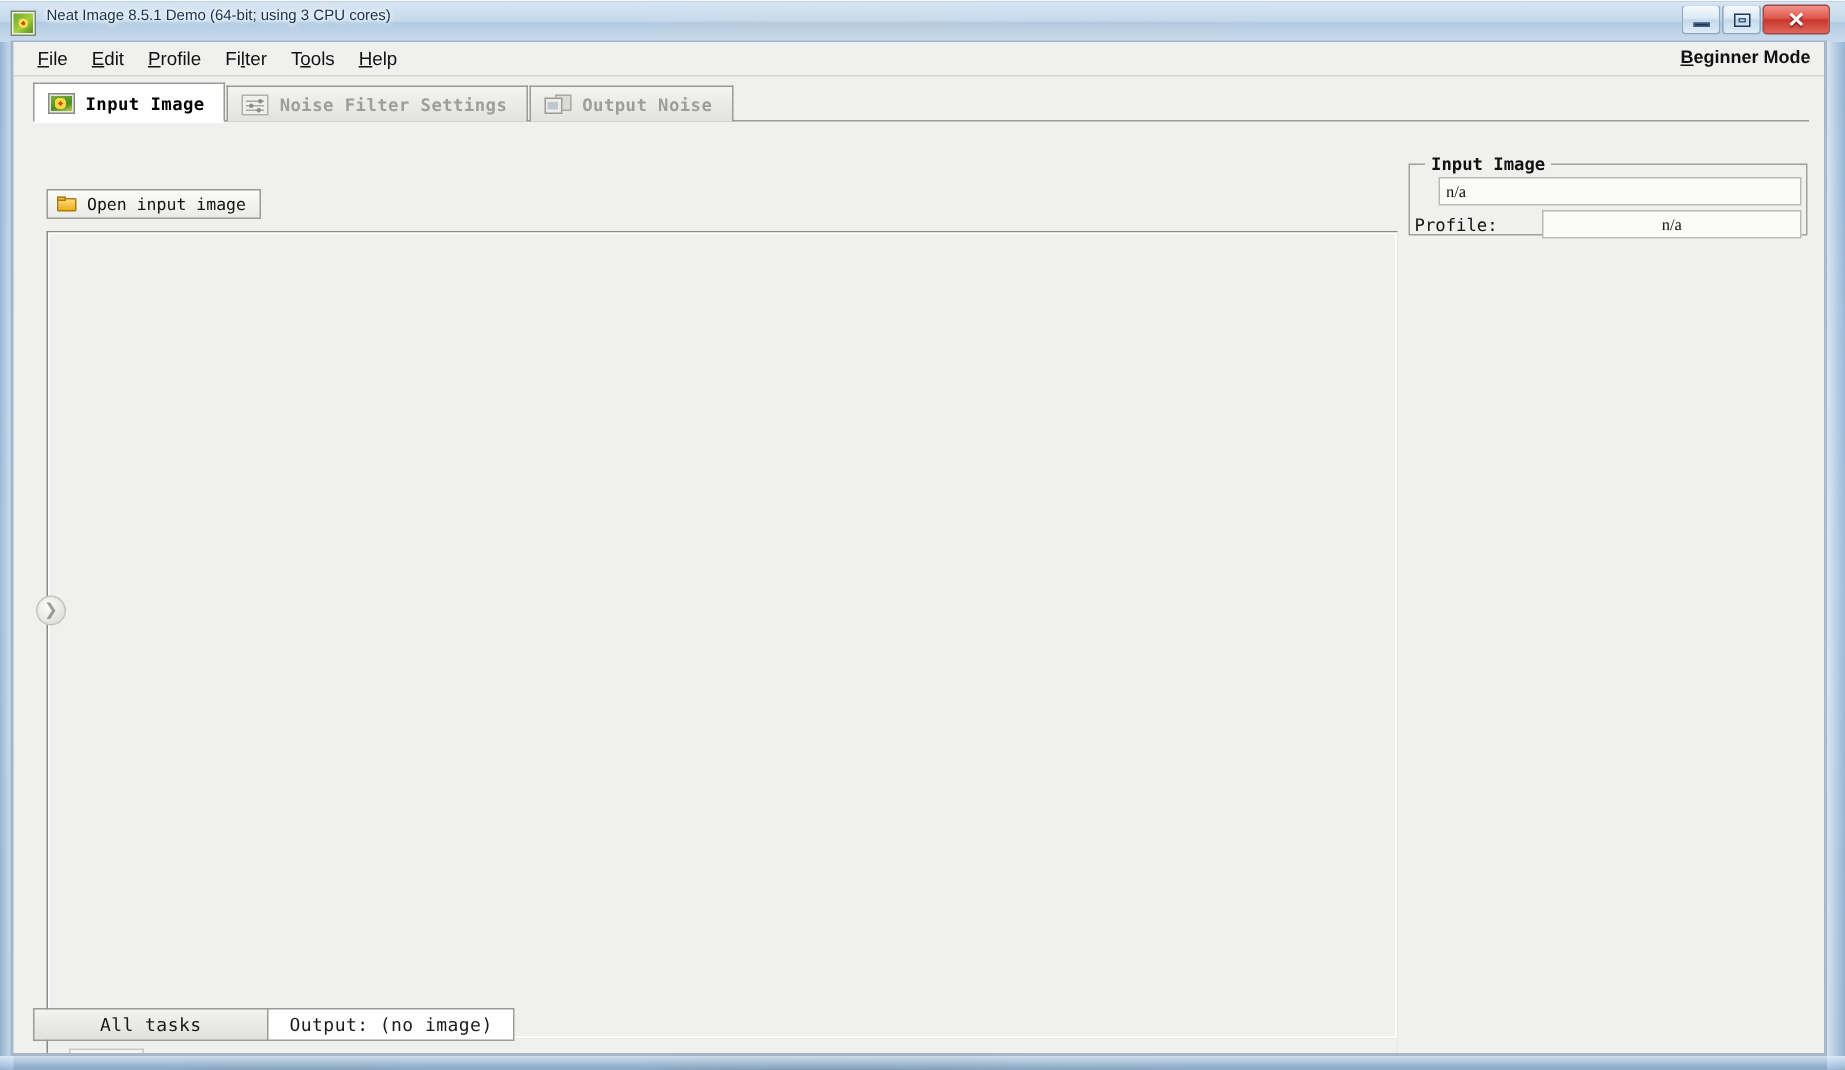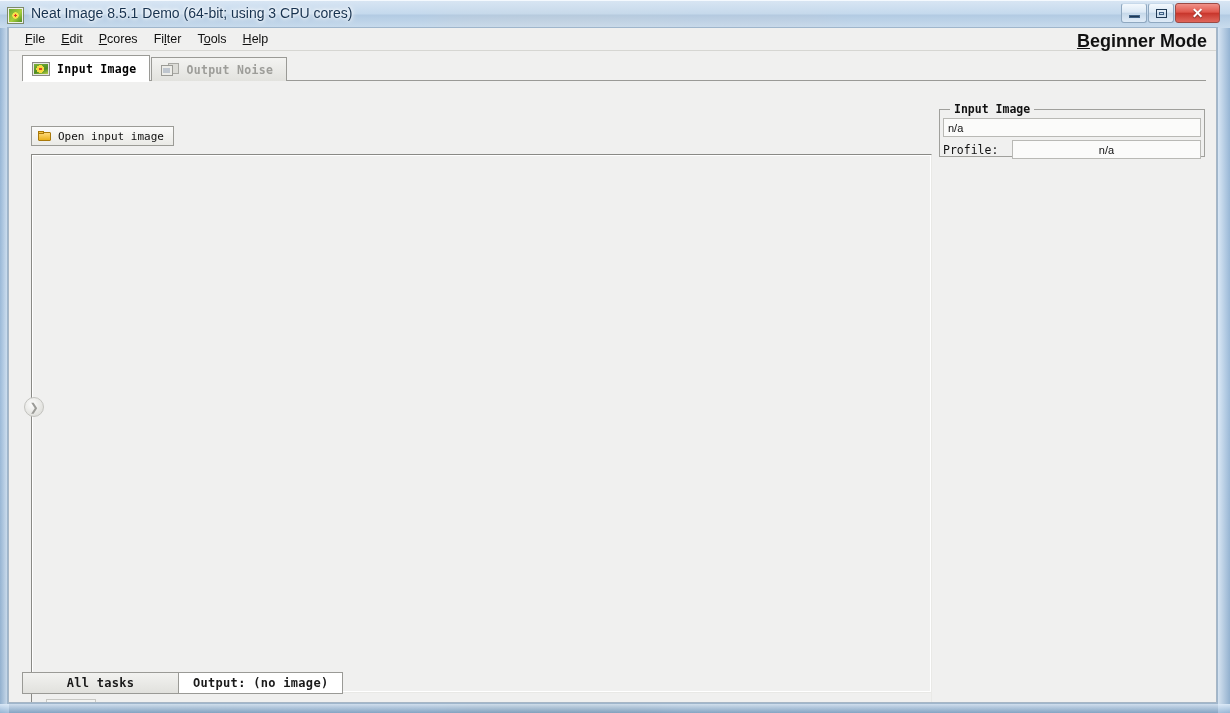--- a/index.html
+++ b/index.html
@@ -61,21 +61,21 @@
   }
   .title-icon .ti-inner{
     width:13px;height:13px;
     background:
       radial-gradient(circle at 50% 50%, #e03a22 0 13%, rgba(0,0,0,0) 14%),
       radial-gradient(circle at 50% 50%, #f7e04a 0 34%, rgba(0,0,0,0) 35%),
       linear-gradient(135deg,#6aa832,#a7cf3c 55%,#4f8e22);
   }
   .title-text {
     position:absolute; left:31px; top:4px;
-    font-size:14px; color:#17324f; white-space:nowrap;
+    font-size:10px; color:#17324f; white-space:nowrap;
     text-shadow: 0 0 3px #fff, 0 0 5px #fff, 0 0 7px #fff;
   }
   .win-btns { position:absolute; right:10px; top:2px; display:flex; gap:1px; align-items:flex-start;}
   .wb {
     width:26px; height:20px; box-sizing:border-box;
     border:1px solid #8fa8c0; border-top-color:#c7d9ea;
     border-radius:3px;
     background: linear-gradient(180deg,#f4f9fd 0%,#dce9f5 45%,#c6d9ea 52%,#dfebf7 100%);
     display:flex; align-items:center; justify-content:center;
     position:relative;
@@ -103,21 +103,21 @@
     position:relative; height:22px; background:#f0f0ef;
     border-bottom:1px solid #d6d6d2;
     display:flex; align-items:center; padding-left:8px;
   }
   .menu-item {
     font-size:12.5px; color:#111; padding:2px 8px; cursor:default; white-space:nowrap;
   }
   .menu-item u { text-decoration:underline; }
   #mode-label {
     position:absolute; right:9px; top:3px;
-    font-size:18px; font-weight:bold; color:#111;
+    font-size:12px; font-weight:bold; color:#111;
   }
   #mode-label u { text-decoration:underline; }
 
   
   #tabstrip {
     position:relative; height:26px; margin:4px 0 0 0;
     padding-left:13px;
     display:flex; align-items:flex-end;
   }
   #tabstrip:before{
@@ -265,23 +265,23 @@
     border:1px solid #a0a09c; box-sizing:border-box; background:#f0f0ef;
   }
   .groupbox .gb-title{
     position:absolute; left:10px; top:-8px; background:#f0f0ef; padding:0 4px;
     font-family:"DejaVu Sans Mono","Liberation Mono",monospace;
     font-size:11.5px; font-weight:bold; color:#111; white-space:nowrap;
   }
   .field-ro {
     position:absolute; box-sizing:border-box;
     border:1px solid #b9b9b5; background:#fbfbfa;
-    font-family:Liberation Sans, sans-serif;
+    font-family:Liberation Serif, serif;
     font-size:11px; color:#111;
-    display:flex; align-items:center;
+    display:flex; align-items:center;margin-left:16px;
   }
   #fld-name {
     left:3px; top:8px; right:3px; height:19px; padding-left:4px;
   }
   .bd-label{
     position:absolute; left:3px; top:33px;
     font-family:"DejaVu Sans Mono","Liberation Mono",monospace;
     font-size:11.5px; color:#111;
   }
   #fld-bitdepth {
@@ -295,21 +295,21 @@
     display:flex; align-items:stretch;
   }
   #bottom-tabs:after{
     content:""; position:absolute; left:0; right:-1190px; bottom:0; height:0;
   }
   .btab {
     box-sizing:border-box;
     border:1px solid #9a9a96;
     display:flex; align-items:center; justify-content:center;
     font-family:"DejaVu Sans Mono","Liberation Mono",monospace;
-    font-size:12px; font-weight:bold;
+    font-size:12px; font-weight:normal;
     letter-spacing:.3px;
     padding:10px 14px;
     background: linear-gradient(180deg,#f2f2f0,#e1e1dd);
     color:#1a1a1a;
   }
   .btab.t-all{ width:157px; }
   .btab.t-editor{ background:#fff; }
   .btab + .btab { margin-left:-1px; }
 </style>
 </head>
@@ -345,37 +345,48 @@
     </div>
   </div>
 
   <div class="win-outline"></div>
 
   <div id="client">
 
     <div id="menubar">
       <div class="menu-item"><u>F</u><span>ile</span></div>
       <div class="menu-item"><u>E</u><span>dit</span></div>
-      <div class="menu-item"><u>P</u><span>cores</span></div>
+      <div class="menu-item"><u>P</u><span>rofile</span></div>
       <div class="menu-item">Fi<u>l</u>ter</div>
       <div class="menu-item">T<u>o</u>ols</div>
       <div class="menu-item"><u>H</u>elp</div>
       <div id="mode-label"><u>B</u>eginner Mode</div>
     </div>
 
     <div id="tabstrip">
 
       <div class="tab active">
         <span class="tab-ico ico-photo">
             <i></i>
           </span>
         <span>Input Image</span>
       </div>
 
 
+      <div class="tab">
+        <span class="tab-ico ico-sliders">
+            <span></span>
+            <span></span>
+            <span></span>
+            <em></em>
+            <em></em>
+            <em></em>
+          </span>
+        <span>Noise Filter Settings</span>
+      </div>
 
       <div class="tab">
         <span class="tab-ico ico-stack">
             <i></i>
             <u></u>
             <b></b>
           </span>
         <span>Output Noise</span>
       </div>
 

